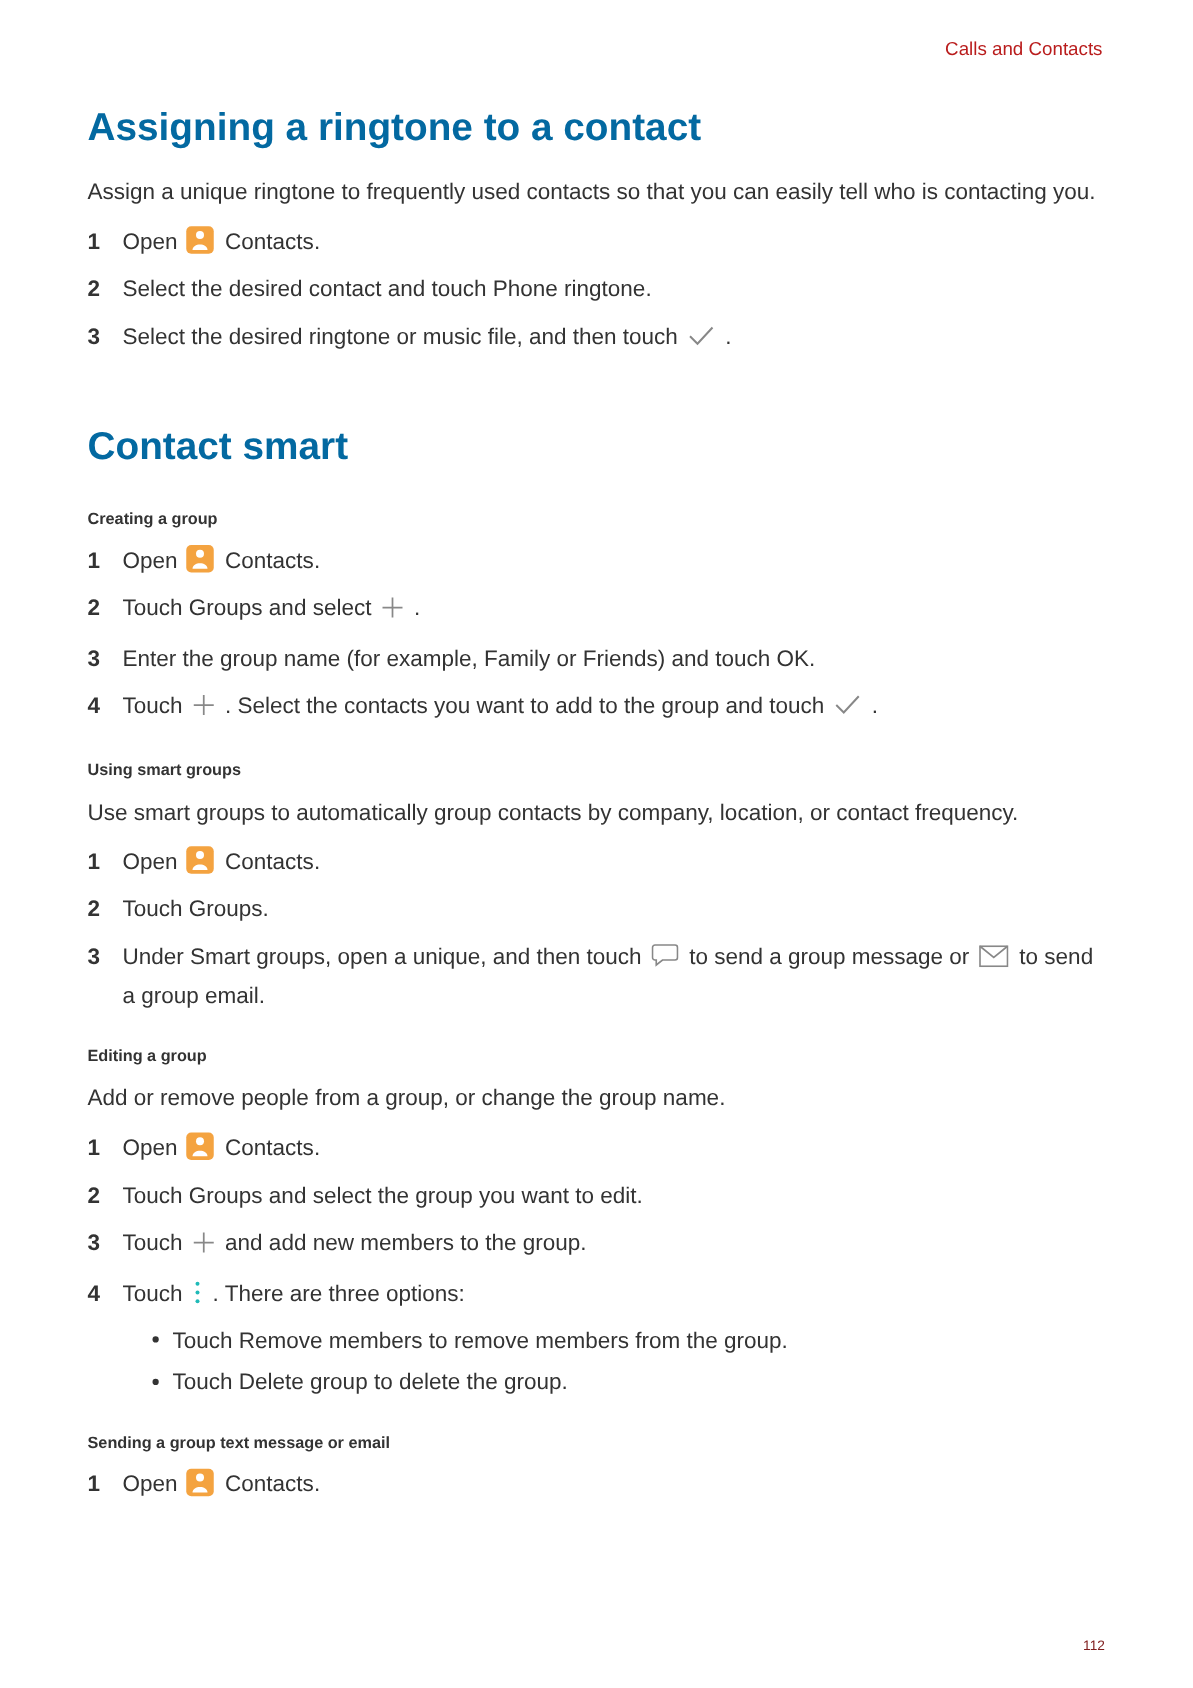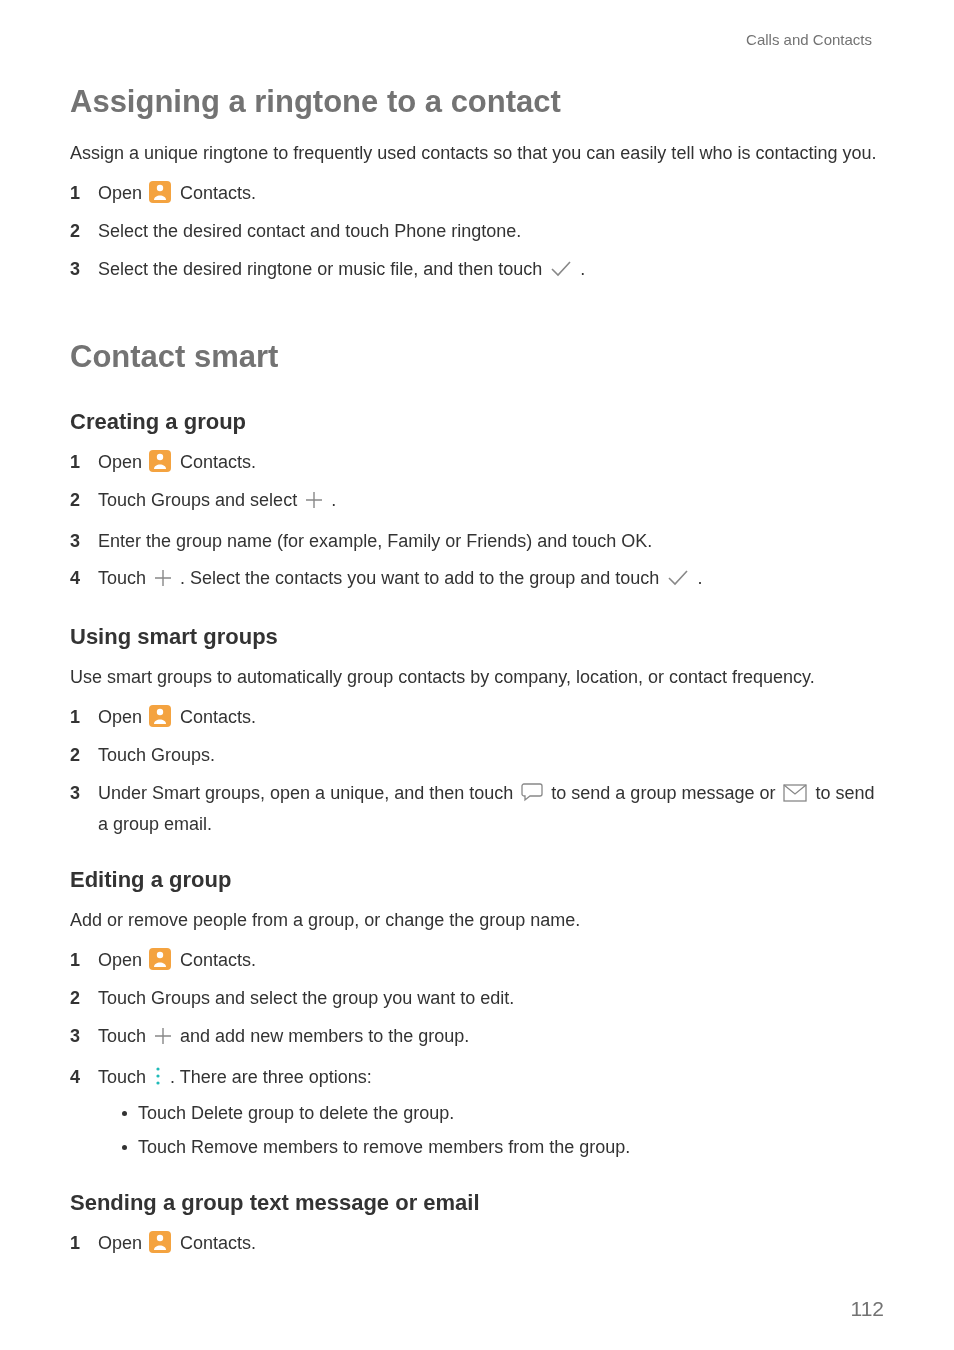--- a/index.html
+++ b/index.html
@@ -11,34 +11,34 @@
     color: #333;
     background: #fff;
     padding: 32px 70px 28px 70px;
     position: relative;
     font-size: 18px;
     line-height: 1.55;
   }
   .header-right {
     position: absolute;
     top: 28px;
-    right: 82px;
+    right: 72px;
     font-size: 15px;
-    color: #737373;
+    color: #b91c1c;
   }
   h1.section {
-    color: #737373;
+    color: #0369a1;
     font-size: 31px;
     font-weight: bold;
     margin: 46px 0 14px 0;
   }
   h1.section + p { margin-top: 10px; }
   p.body { margin: 8px 0 12px 0; }
   h2.sub {
-    font-size: 22px;
+    font-size: 13px;
     font-weight: bold;
     color: #333;
     margin: 24px 0 10px 0;
   }
   ol.steps {
     list-style: none;
     padding: 0;
     margin: 8px 0;
     counter-reset: stepnum;
   }
@@ -91,22 +91,22 @@
   .icon-app svg { position: absolute; top: 2px; left: 4px; }
   .icon-inline {
     display: inline-block;
     vertical-align: -3px;
     margin: 0 3px;
   }
   .page-num {
     position: absolute;
     bottom: 24px;
     right: 70px;
-    font-size: 21px;
-    color: #737373;
+    font-size: 11px;
+    color: #7f1d1d;
   }
 </style>
 </head>
 <body>
 
 <div class="header-right">Calls and Contacts</div>
 
 <h1 class="section">Assigning a ringtone to a contact</h1>
 <p class="body">Assign a unique ringtone to frequently used contacts so that you can easily tell who is contacting you.</p>
 
@@ -242,25 +242,25 @@
     <span class="icon-inline">
       <svg width="8" height="20" viewBox="0 0 8 20">
           <circle cx="4" cy="3" r="1.6" fill="#1fbab8"></circle>
           <circle cx="4" cy="10" r="1.6" fill="#1fbab8"></circle>
           <circle cx="4" cy="17" r="1.6" fill="#1fbab8"></circle>
         </svg>
     </span>
     <span>. There are three options:</span>
     <ul class="bullets">
       <li>
+        <span>Touch </span><b>Remove members</b><span> to remove members from the group.</span>
+      </li>
+      <li>
         <span>Touch </span><b>Delete group</b><span> to delete the group.</span>
       </li>
-      <li>
-        <span>Touch </span><b>Remove members</b><span> to remove members from the group.</span>
-      </li>
     </ul>
   </li>
 </ol>
 
 <h2 class="sub">Sending a group text message or email</h2>
 <ol class="steps">
   <li>
     <span>Open </span>
     <span class="icon-app">
       <svg width="14" height="18" viewBox="0 0 14 18">

